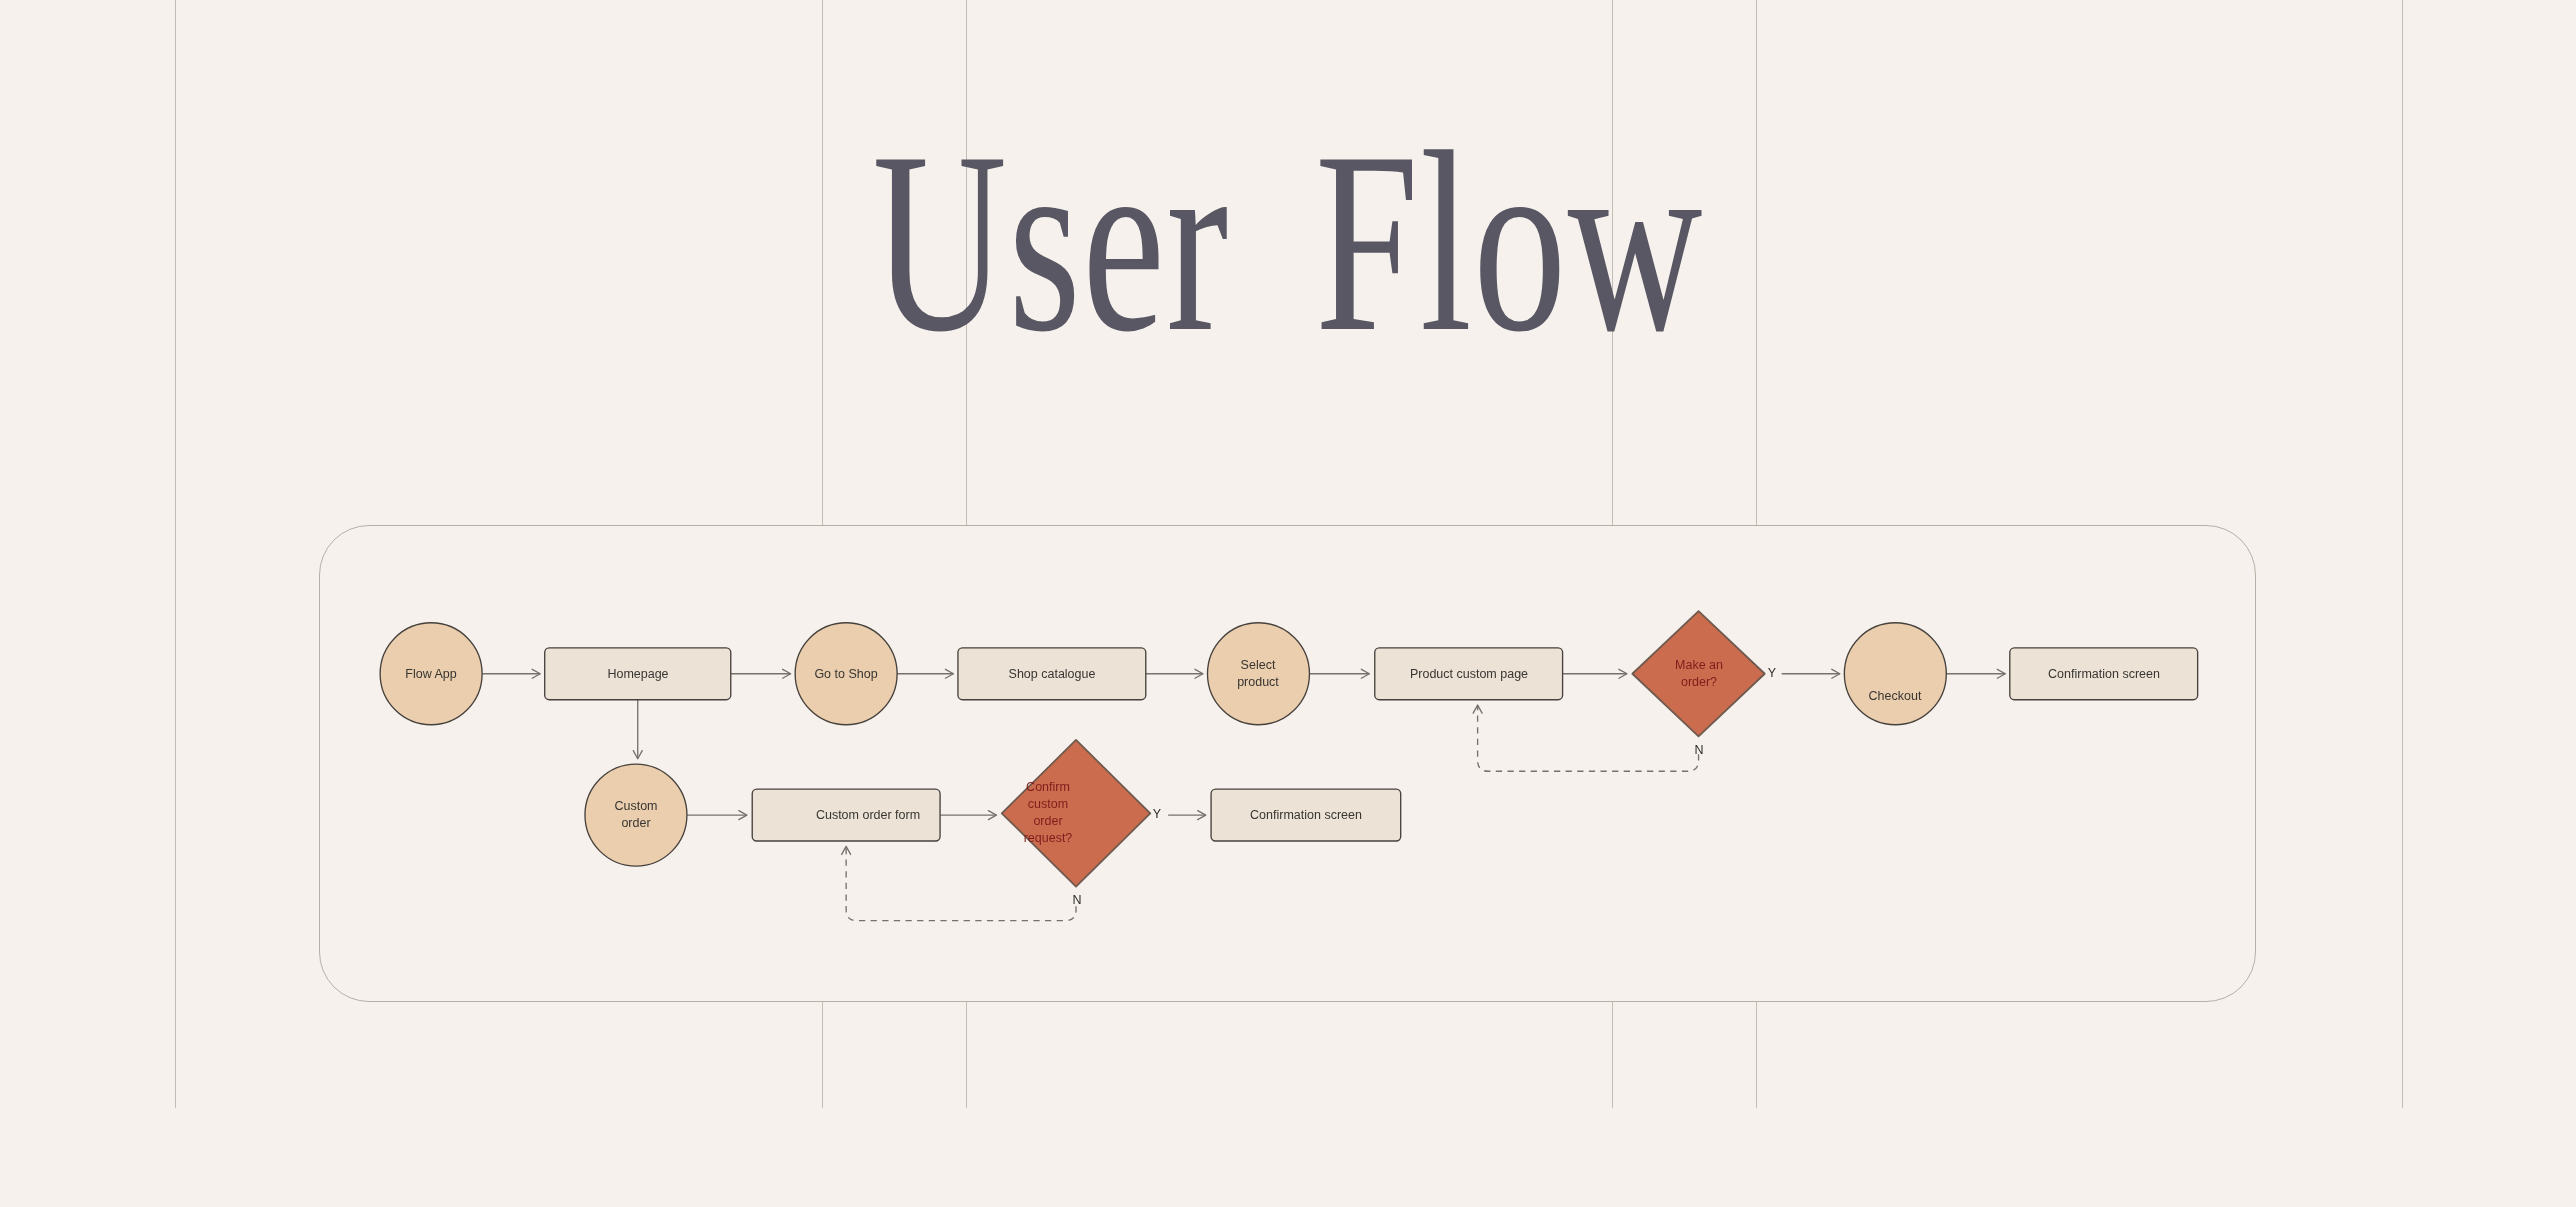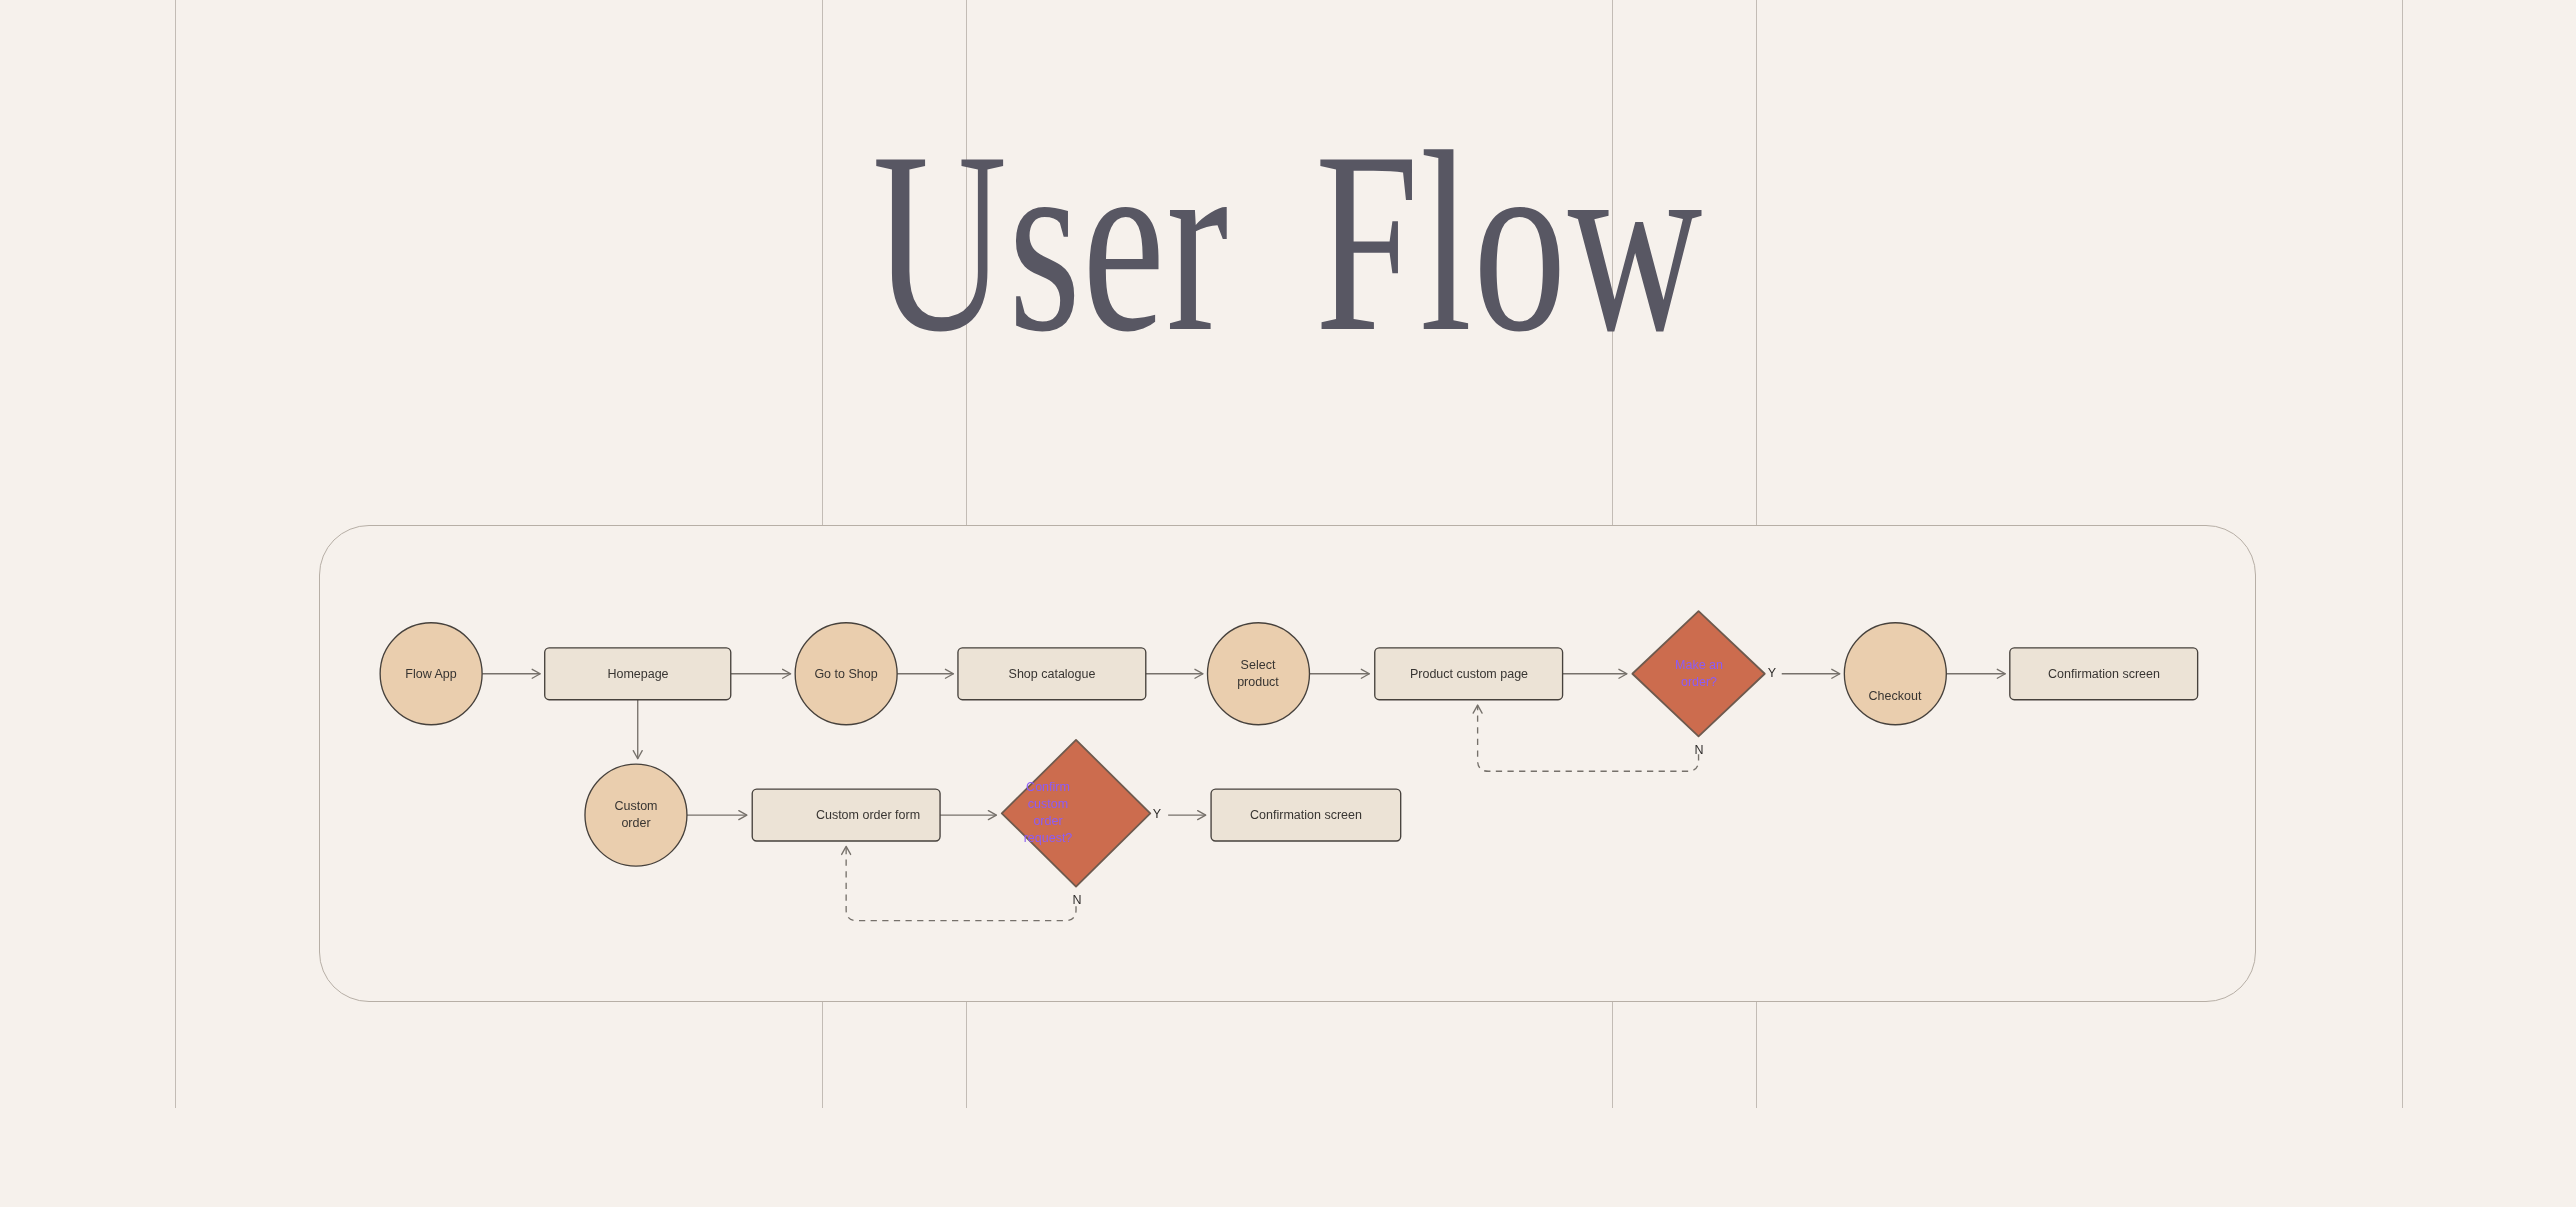--- a/index.html
+++ b/index.html
@@ -59,21 +59,21 @@
   .node-label{
     position:absolute;
     transform:translate(-50%,-50%);
     font-size:12.5px;
     line-height:17px;
     text-align:center;
     color:#383532;
     white-space:pre;
     pointer-events:none;
   }
-  .node-label.on-diamond{ color:#8b5cf6; }
+  .node-label.on-diamond{ color:#7f1d1d; }
   .decision-label{
     position:absolute;
     transform:translate(-50%,-50%);
     font-size:12.5px;
     font-weight:400;
     color:#2f2d2b;
     pointer-events:none;
   }
 </style>
 </head>

